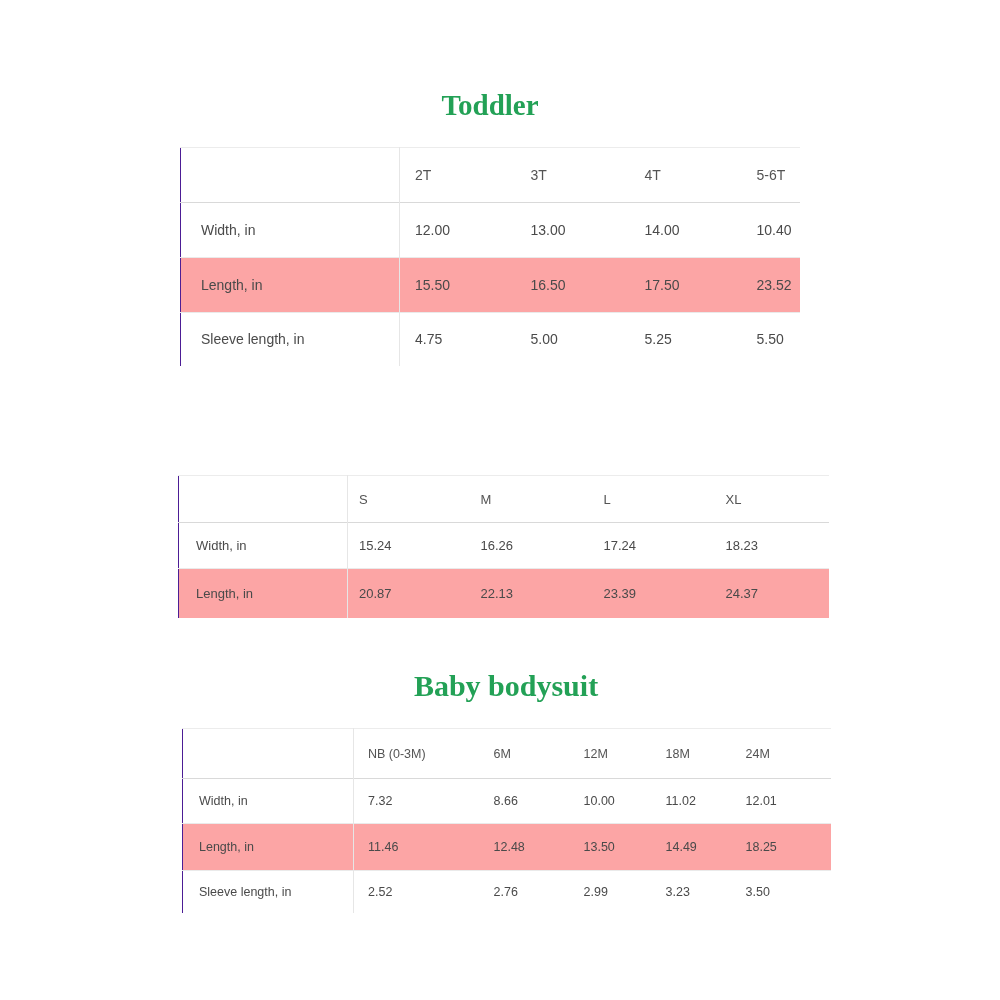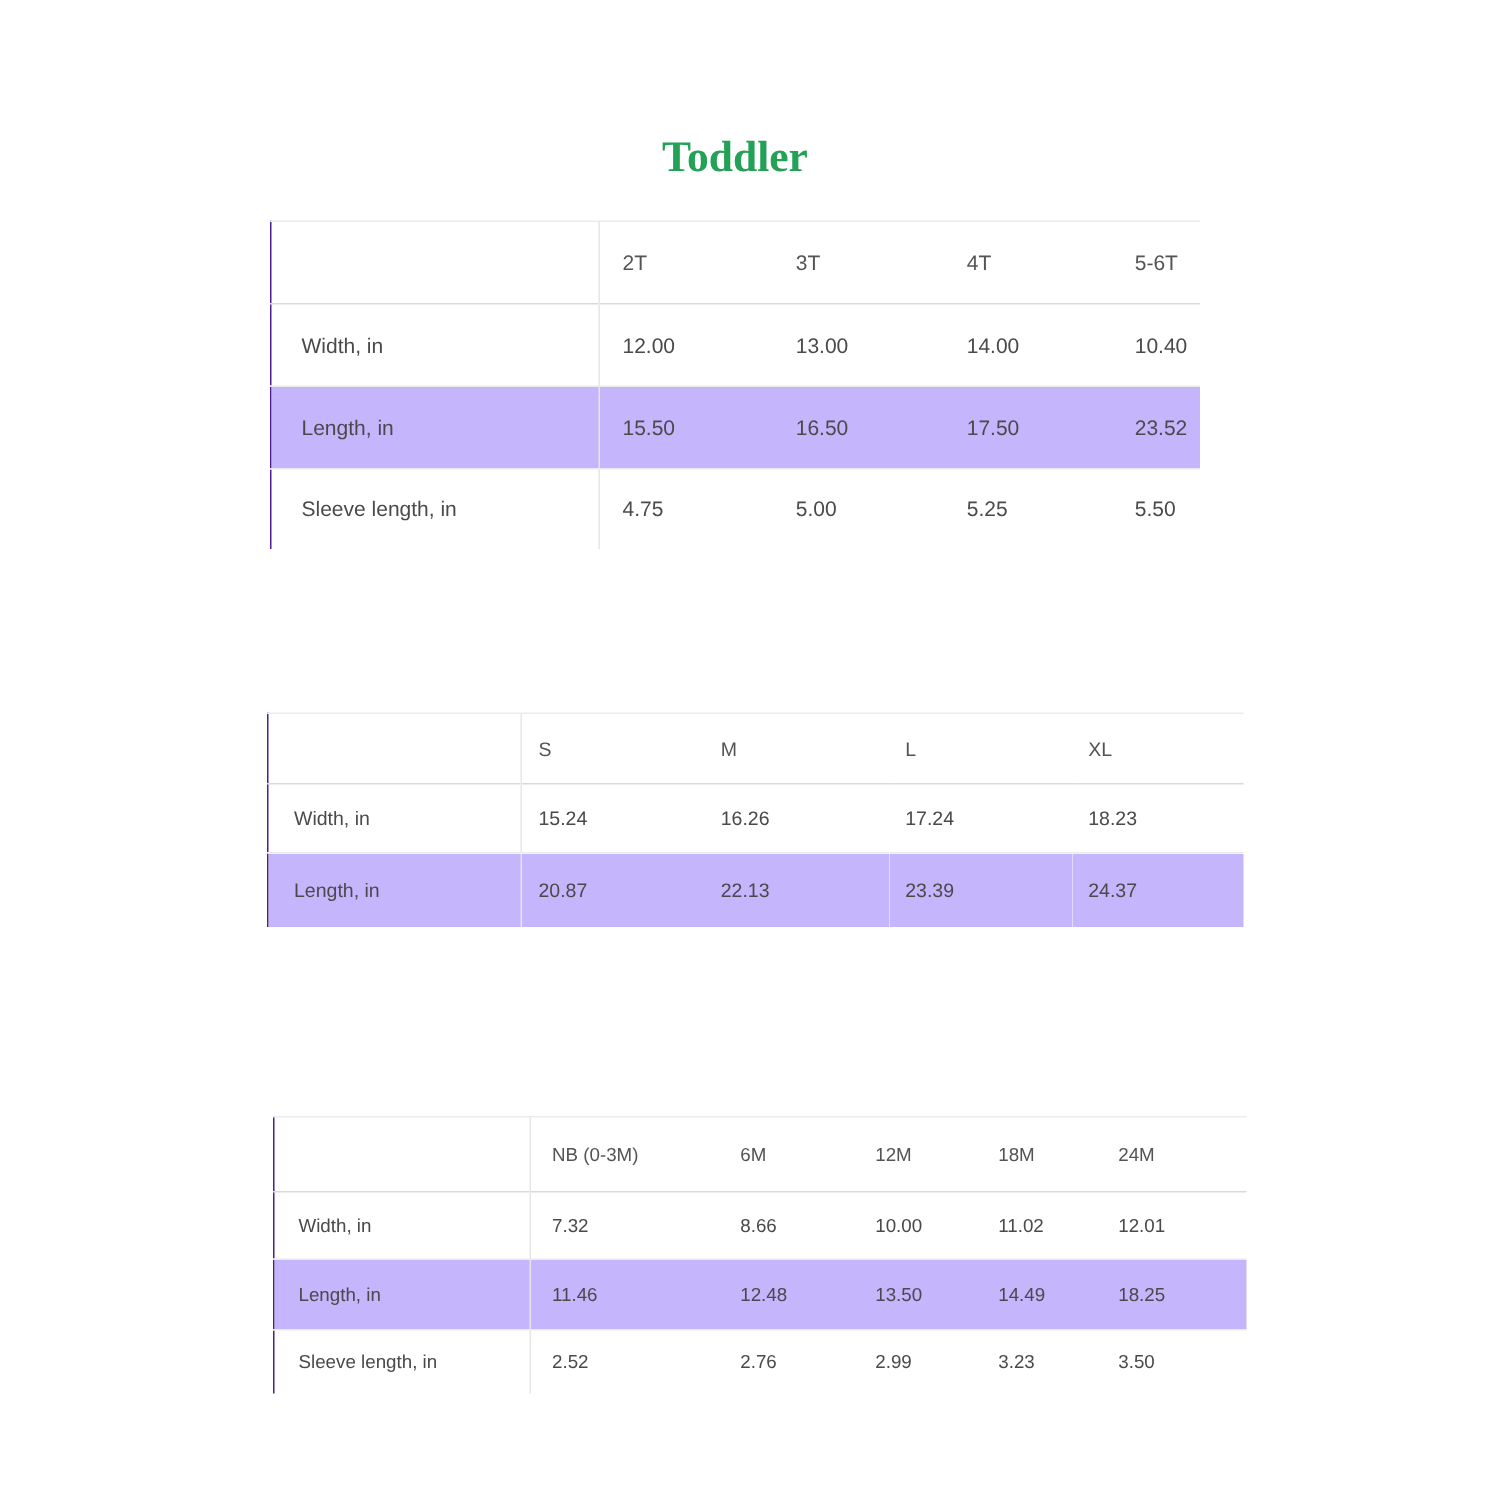--- a/index.html
+++ b/index.html
@@ -37,38 +37,38 @@
     padding:0 6px 0 15px;
     white-space:nowrap;
     overflow:hidden;
   }
   table.size-table th{color:#545454;}
   table.size-table th:first-child,
   table.size-table td:first-child{border-right:1px solid #e6e6e6;}
   table.size-table thead tr{border-bottom:1px solid #d9d9d9;}
   table.size-table tbody tr{border-bottom:1px solid #eaeaea;}
   table.size-table tbody tr:last-child{border-bottom:none;}
-  table.size-table tbody tr.shaded{background:#c4b5fd;}
+  table.size-table tbody tr.shaded{background:#fca5a5;}
 
   
   #table1{left:180px;top:147px;width:619px;font-size:14px;}
   #table1 tr{height:55px;}
   #table1 tbody tr:last-child{height:53px;}
   #table1 td:first-child, #table1 th:first-child{padding-left:20px;}
 
   
   #table2{left:178px;top:475px;width:650px;font-size:13px;}
   #table2 thead tr{height:47px;}
   #table2 tbody tr{height:46px;}
   #table2 tbody tr:last-child{height:49px;}
   #table2 th, #table2 td{padding-left:11px;}
   #table2 td:first-child, #table2 th:first-child{padding-left:17px;}
 
   
-  #table3{left:182px;top:728px;width:648px;font-size:12.5px;margin-top:16px;}
+  #table3{left:182px;top:728px;width:648px;font-size:12.5px;}
   #table3 thead tr{height:50px;}
   #table3 tbody tr{height:45px;}
   #table3 tbody tr.shaded{height:47px;}
   #table3 tbody tr:last-child{height:42px;}
   #table3 th, #table3 td{padding-left:14px;}
   #table3 td:first-child, #table3 th:first-child{padding-left:16px;}
 </style>
 </head>
 <body>
 
@@ -147,20 +147,21 @@
       <tr class="shaded">
         <td>Length, in</td>
         <td>20.87</td>
         <td>22.13</td>
         <td>23.39</td>
         <td>24.37</td>
       </tr>
     </tbody>
   </table>
 
+  <h2 class="title" id="title3">Baby bodysuit</h2>
 
   <table class="size-table" id="table3">
     <colgroup>
       <col style="width:171px">
         <col style="width:126px">
         <col style="width:90px">
         <col style="width:82px">
         <col style="width:80px">
         <col style="width:99px">
     </colgroup>

